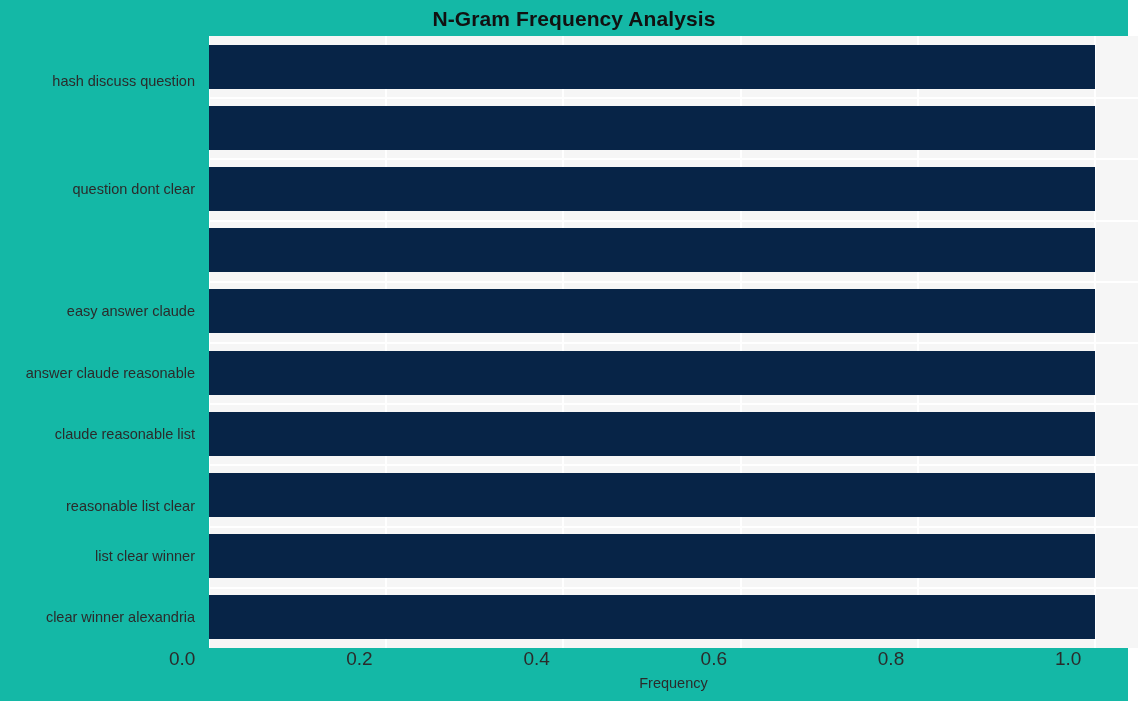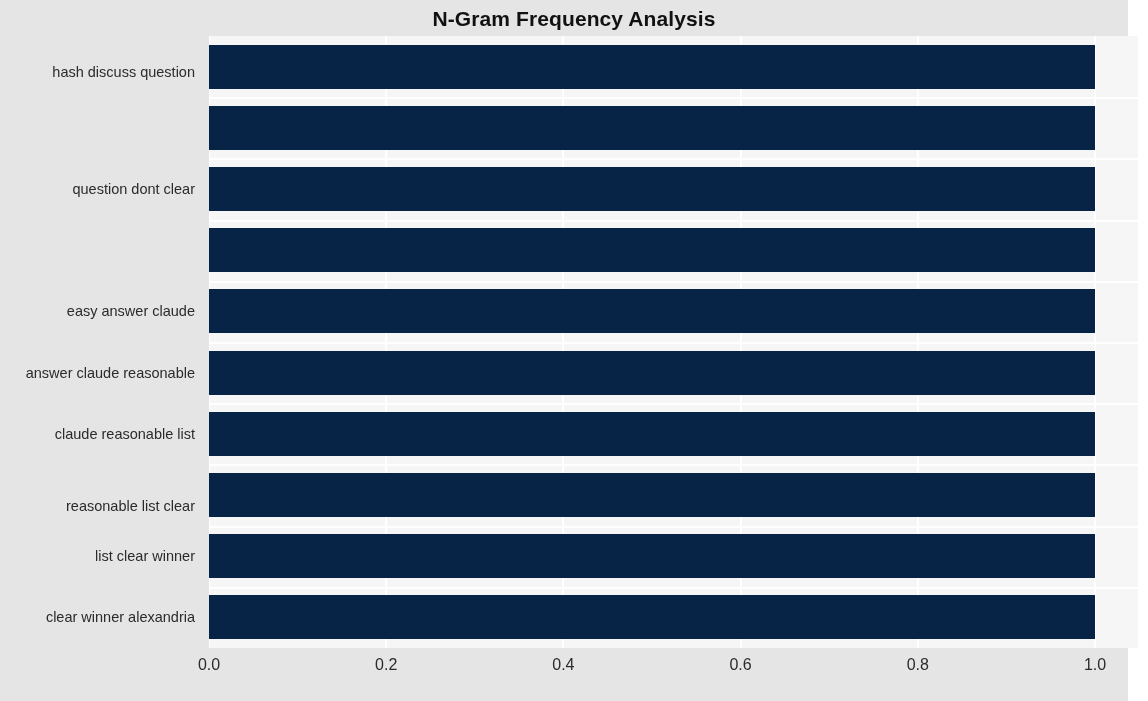--- a/index.html
+++ b/index.html
@@ -15,21 +15,21 @@
     overflow: hidden;
     position: relative;
   }
 
   #figure {
     position: absolute;
     left: 0;
     top: 0;
     width: 1128px;
     height: 701px;
-    background: #e5e5e5;
+    background: #14b8a6;
   }
 
   
   #chart-title {
     position: absolute;
     left: 0;
     top: 6px;
     width: 1148px;
     text-align: center;
     font-size: 21px;
@@ -101,25 +101,24 @@
   
   #xtick-layer {
     position: absolute;
     left: 0;
     top: 650px;
     width: 1148px;
     height: 22px;
   }
   .xtick-label {
     position: absolute;
-    top: 6px;
+    top: 0;
     width: 80px;
     margin-left: -40px;
-    text-align: center;
-    font-size: 16px;
+    font-size: 19px;
     color: #2b2b2b;
     line-height: 18px;
   }
 
   
   #xaxis-label {
     position: absolute;
     left: 209px;
     top: 674px;
     width: 929px;
@@ -164,33 +163,34 @@
         <div class="bar" title="easy answer claude: 1" style="top: 253px; width: 886px; background: rgb(7, 36, 71);"></div>
         <div class="bar" title="answer claude reasonable: 1" style="top: 315px; width: 886px; background: rgb(7, 36, 71);"></div>
         <div class="bar" title="claude reasonable list: 1" style="top: 376px; width: 886px; background: rgb(7, 36, 71);"></div>
         <div class="bar" title="reasonable list clear: 1" style="top: 437px; width: 886px; background: rgb(7, 36, 71);"></div>
         <div class="bar" title="list clear winner: 1" style="top: 498px; width: 886px; background: rgb(7, 36, 71);"></div>
         <div class="bar" title="clear winner alexandria: 1" style="top: 559px; width: 886px; background: rgb(7, 36, 71);"></div>
       </div>
   </div>
 
   <div id="ytick-layer">
-      <div class="ytick-label" style="top: 14px;">hash discuss question</div>
+      <div class="ytick-label" style="top: 23px;">hash discuss question</div>
       <div class="ytick-label" style="top: 131px;">question dont clear</div>
       <div class="ytick-label" style="top: 253px;">easy answer claude</div>
       <div class="ytick-label" style="top: 315px;">answer claude reasonable</div>
       <div class="ytick-label" style="top: 376px;">claude reasonable list</div>
       <div class="ytick-label" style="top: 448px; text-align: center;">reasonable list clear</div>
       <div class="ytick-label" style="top: 498px; margin-left: 28px;">list clear winner</div>
       <div class="ytick-label" style="top: 559px;">clear winner alexandria</div>
     </div>
 
   <div id="xtick-layer">
       <div class="xtick-label" style="left: 209px;">0.0</div>
       <div class="xtick-label" style="left: 386.2px;">0.2</div>
       <div class="xtick-label" style="left: 563.4px;">0.4</div>
       <div class="xtick-label" style="left: 740.6px;">0.6</div>
       <div class="xtick-label" style="left: 917.8px;">0.8</div>
       <div class="xtick-label" style="left: 1095px;">1.0</div>
     </div>
 
+  <div id="xaxis-label">Frequency</div>
 
 </div>
 
 </body></html>

